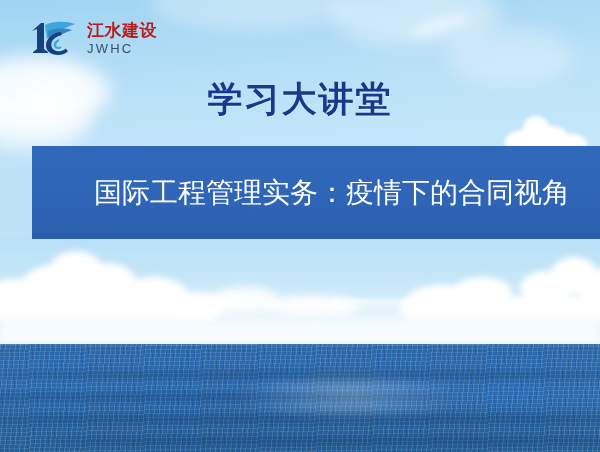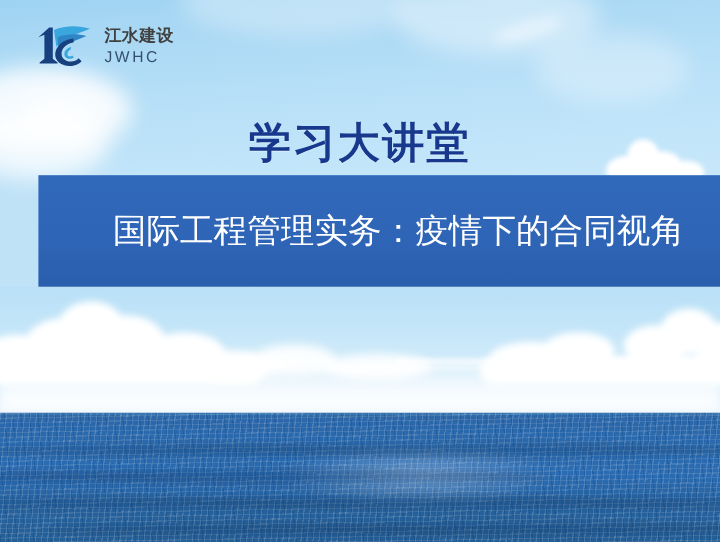--- a/index.html
+++ b/index.html
@@ -30,32 +30,31 @@
   .cl-peak i:nth-child(3){left:30px;top:14px;width:34px;height:28px;}
   .cl-peak i:nth-child(4){left:52px;top:22px;width:30px;height:20px;}
   .cl-peak i:nth-child(5){left:10px;top:26px;width:64px;height:18px;border-radius:10px;}
   .cl-wisp{position:absolute;left:410px;top:18px;width:60px;height:14px;background:rgba(255,255,255,.45);
            border-radius:50%;filter:blur(5px);transform:rotate(-16deg);}
 
   
   .logo{position:absolute;left:28px;top:14px;width:155px;height:48px;display:flex;align-items:center;gap:7px;}
   .logo-mark{width:52px;height:40px;flex:0 0 auto;}
   .logo-text{display:flex;flex-direction:column;justify-content:center;line-height:1;padding-top:1px;}
-  .logo-cn{font-size:14px;font-weight:bold;color:#404040;letter-spacing:.5px;
-           font-family:Liberation Mono, monospace;white-space:nowrap;}
+  .logo-cn{font-size:17px;font-weight:bold;color:#b91c1c;letter-spacing:.5px;
+           font-family:Liberation Sans, sans-serif;white-space:nowrap;}
   .logo-en{font-size:13px;color:#33506f;letter-spacing:2.2px;margin-top:3px;
            font-family:"Liberation Sans",sans-serif;white-space:nowrap;}
 
   
   .headline{
     position:absolute;left:0;top:76px;width:600px;text-align:center;
     font-family:"DejaVu Serif","Liberation Serif",serif;
     font-size:35px;font-weight:bold;color:#17388c;letter-spacing:2px;
     text-shadow:0 1px 0 rgba(255,255,255,.35);
-    margin-top:20px;
   }
 
   
   .band{
     position:absolute;left:0;top:146px;width:600px;height:93px;
     background:linear-gradient(180deg,#3068ba 0%,#2f65b7 55%,#2a5ead 100%);
     border-bottom:3px solid #21477f;
     display:flex;align-items:center;justify-content:center;margin-left:32px;
   }
   .band-title{

